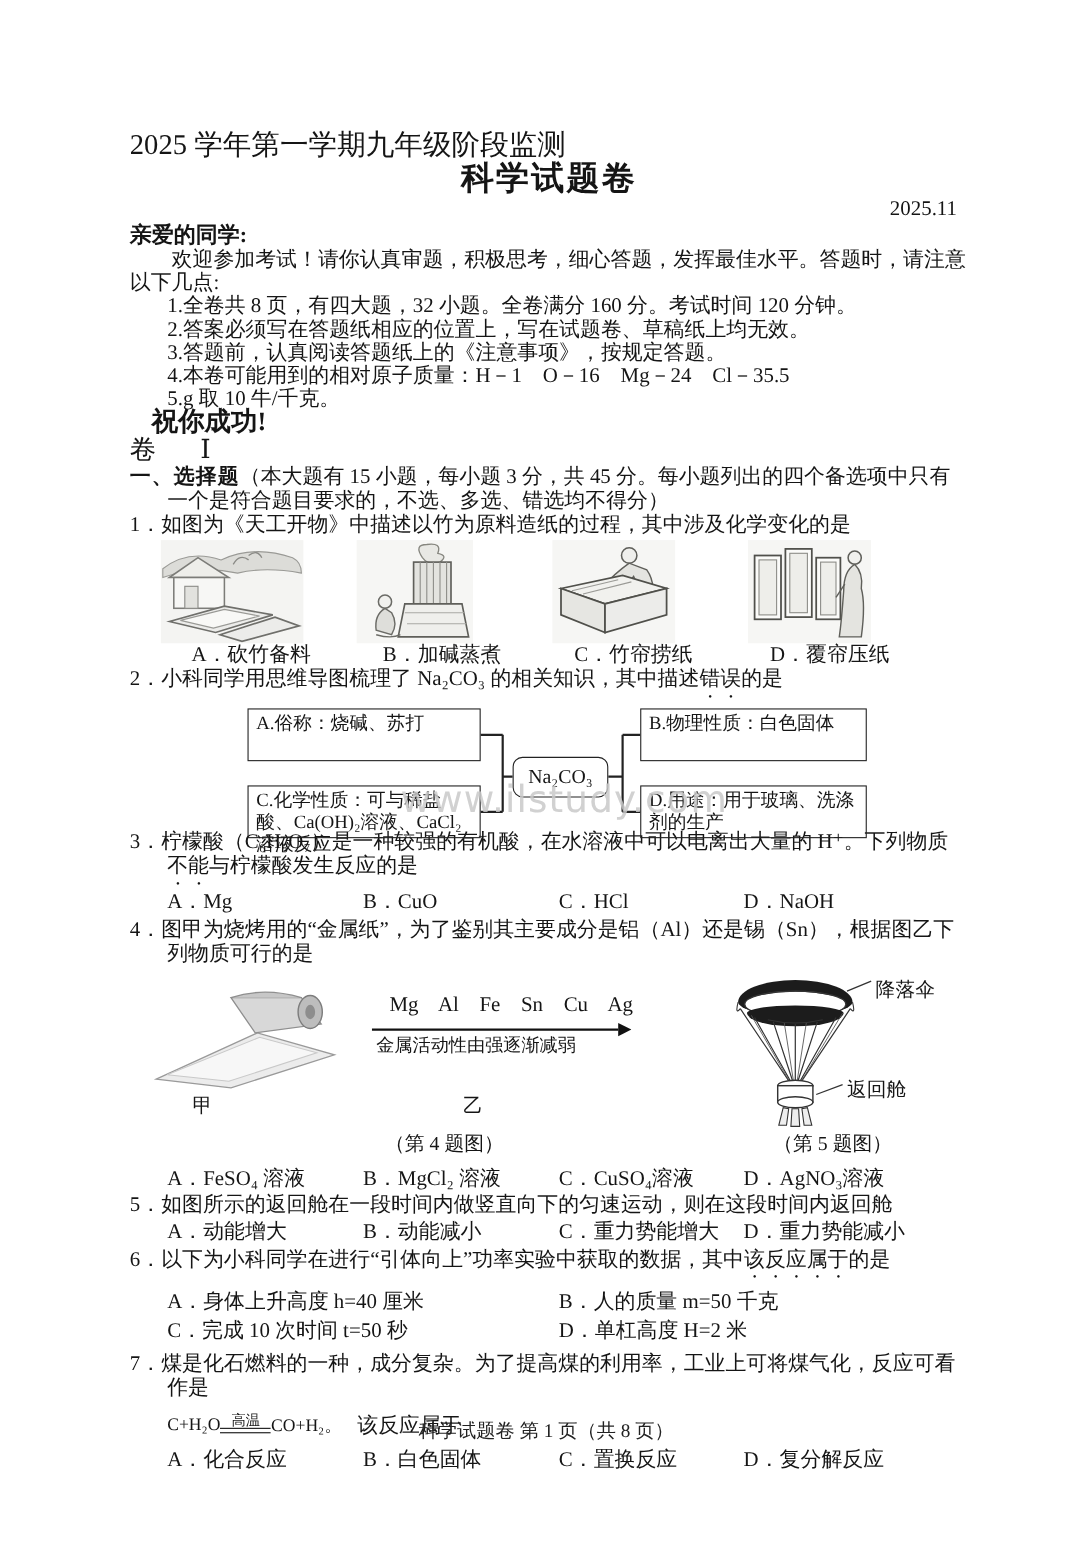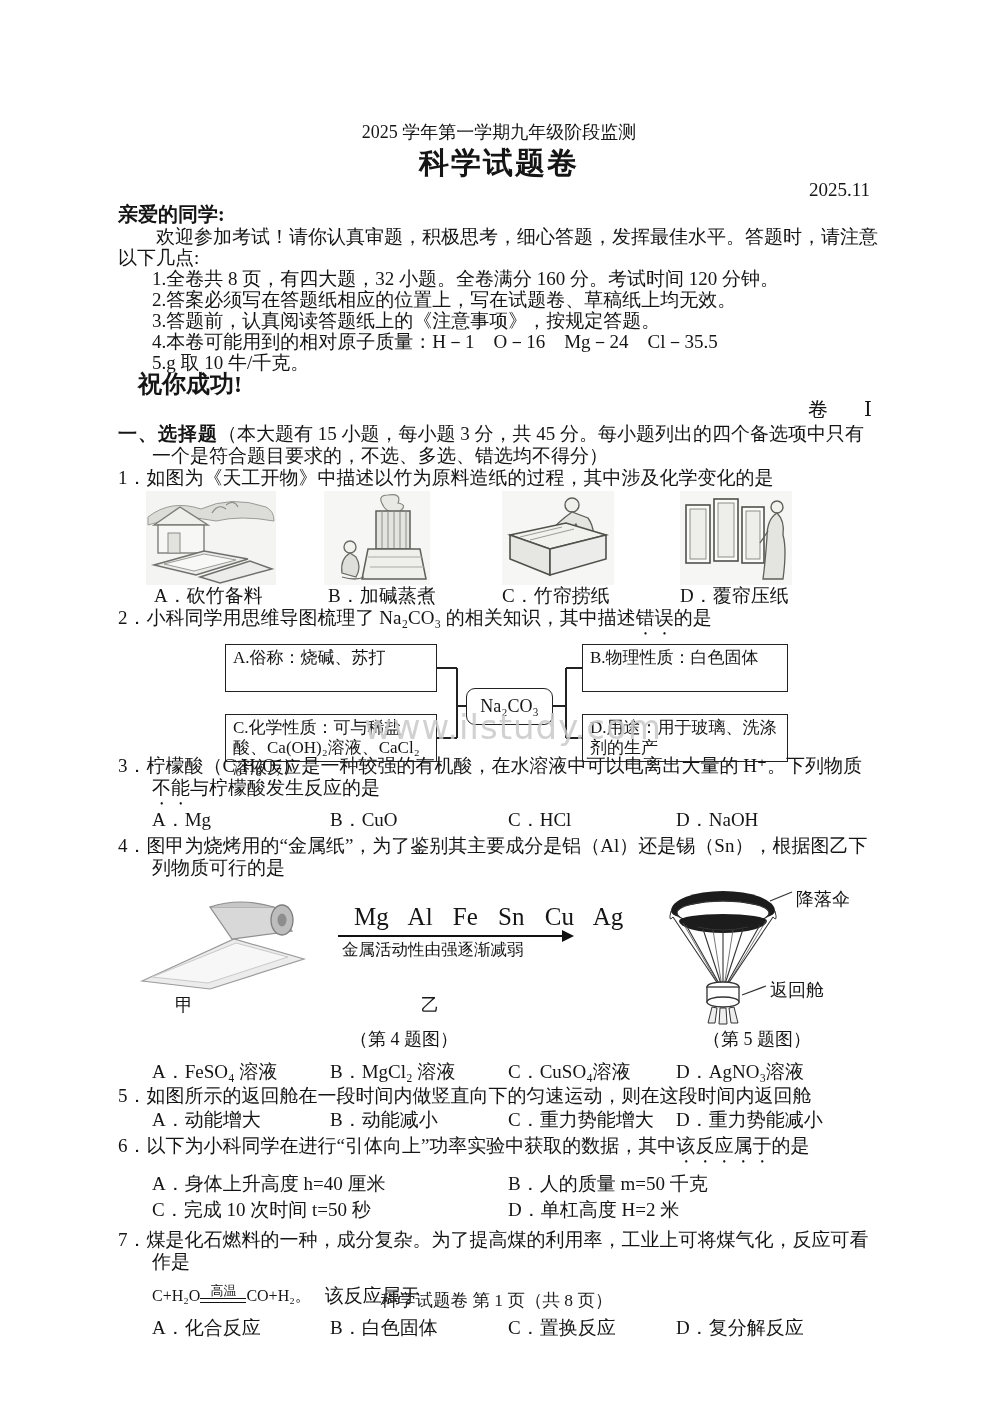--- a/index.html
+++ b/index.html
@@ -1,50 +1,50 @@
 <!DOCTYPE html>
 <html><head>
 <meta charset="utf-8">
 <style>
   html,body{margin:0;padding:0;background:#ffffff;}
   .page{position:relative;width:993px;height:1404px;background:#fff;color:#151515;
         font-family:"Liberation Serif","DejaVu Serif",serif;font-size:19px;overflow:hidden;}
   .content{position:absolute;left:118px;top:0;width:762px;padding-top:118px;}
-  .t1{font-size:18px;line-height:28px;text-align:center;}
+  .t1{font-size:26px;line-height:28px;text-align:left;}
   .t2{font-size:30px;line-height:34px;text-align:center;font-weight:bold;letter-spacing:2px;}
   .date{font-size:19px;line-height:20px;text-align:right;padding-right:10px;}
   .greeting{font-size:20px;line-height:24px;font-weight:bold;margin-top:2px;}
   .intro{line-height:21px;text-indent:38px;}
   .note{line-height:21px;padding-left:34px;}
   .wish{font-size:24px;line-height:22px;font-weight:bold;padding-left:20px;}
-  .vol{font-size:20px;line-height:28px;text-align:right;letter-spacing:8px;}
+  .vol{font-size:24px;line-height:28px;text-align:left;letter-spacing:8px;}
   .sect{line-height:22px;padding-left:34px;text-indent:-34px;}
   .sect b{letter-spacing:1px;}
   .stem{line-height:22px;padding-left:34px;text-indent:-34px;}
   .mt2{margin-top:2px;}.mt4{margin-top:4px;}.mt6{margin-top:6px;}.mt8{margin-top:8px;}
   .emph{-webkit-text-emphasis:filled dot;-webkit-text-emphasis-position:under right;
         text-emphasis:filled dot;text-emphasis-position:under right;}
   .optrow4{display:grid;grid-template-columns:178px 178px 168px auto;padding-left:34px;line-height:22px;}
   .optrow2{display:grid;grid-template-columns:356px auto;padding-left:34px;line-height:22px;}
   
   .q1figs{position:relative;height:118px;}
   .q1figs .img{position:absolute;top:2px;}
-  .q1cap{position:absolute;top:96px;line-height:22px;}
+  .q1cap{position:absolute;top:96px;line-height:22px;margin-left:20px;}
   svg{display:block;}
   
   .mindmap{position:relative;height:108px;margin-top:2px;}
   .mmbox{position:absolute;border:1.5px solid #222;padding:3px 7px;font-size:17px;line-height:20px;box-sizing:border-box;background:transparent;}
   .mmcenter{position:absolute;border:1.5px solid #222;border-radius:9px;display:flex;align-items:center;justify-content:center;font-size:18px;box-sizing:border-box;}
   .mmlines{position:absolute;left:0;top:0;pointer-events:none;}
   .wm{position:absolute;left:246px;top:66px;font-family:"DejaVu Sans","Liberation Sans",sans-serif;
       font-size:34px;color:#c9c9c9;letter-spacing:1px;opacity:.85;}
   
   .q4fig{position:relative;height:178px;margin-top:4px;}
   .abs{position:absolute;}
-  .metals{word-spacing:14px;font-size:25px;}
+  .metals{word-spacing:14px;font-size:19px;}
   .arrnote{font-size:16.5px;}
   .figcap{font-size:18px;}
   .small-label{font-size:18px;}
   
   .eq{display:flex;align-items:center;padding-left:34px;margin-top:4px;height:38px;}
   .eq .f{font-size:16px;}
   .eqc{display:inline-flex;flex-direction:column;align-items:center;transform:translateY(-3px);}
   .eqc i{font-style:normal;font-size:13px;line-height:14px;}
   .eqc b{display:block;width:46px;height:5px;border-top:1.6px solid #111;border-bottom:1.6px solid #111;box-sizing:border-box;}
   .eqtail{margin-left:14px;}

